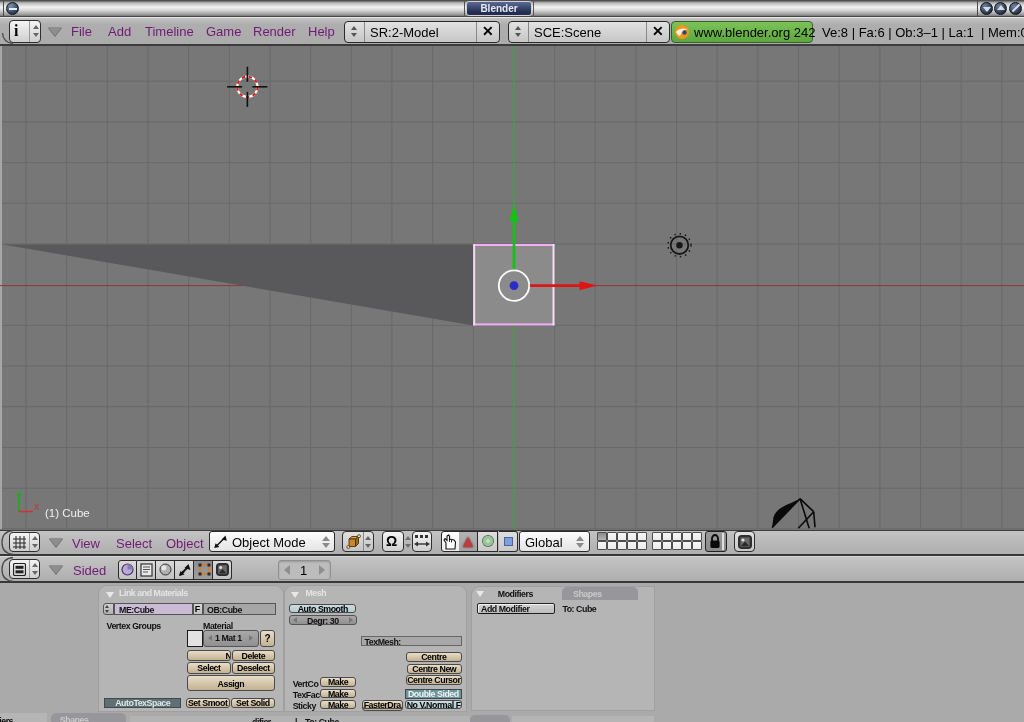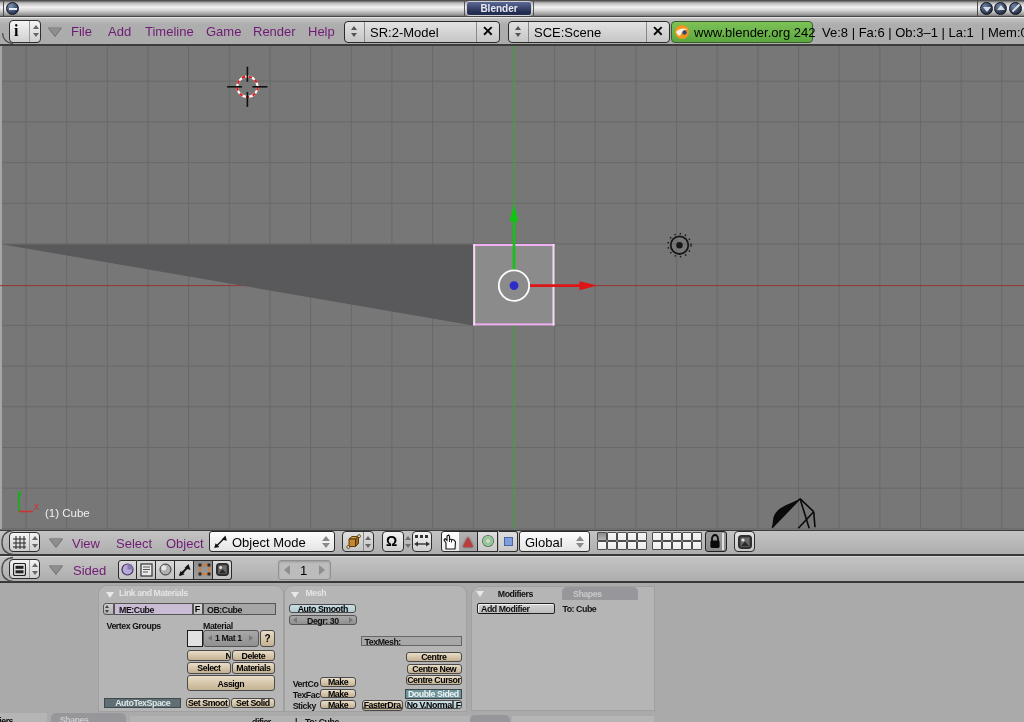--- a/index.html
+++ b/index.html
@@ -358,21 +358,21 @@
 <div class="abs" style="left:186.6px;top:629.9px;width:16.3px;height:17.3px;border:1.5px solid #1a1a1a;background:#e2e2e2;"></div>
 <div class="numf" style="left:203.3px;top:629.9px;width:55.9px;height:17.3px;"></div>
 <div class="spin" style="left:208px;top:635px;border-top:3.5px solid transparent;border-bottom:3.5px solid transparent;border-right:4.5px solid #777;"></div>
 <div class="spin" style="left:249px;top:635px;border-top:3.5px solid transparent;border-bottom:3.5px solid transparent;border-left:4.5px solid #777;"></div>
 <div class="lbl" style="left:215px;top:633px;">1 Mat 1</div>
 <div class="tan" style="left:259.5px;top:629.9px;width:15.7px;height:17.3px;line-height:16px;font-size:10px;">?</div>
 
 <div class="tan" style="left:186.6px;top:649.5px;width:44.6px;height:11.2px;line-height:10px;padding-left:38px;">New</div>
 <div class="tan" style="left:231.6px;top:649.5px;width:43.6px;height:11.2px;line-height:10px;">Delete</div>
 <div class="tan" style="left:186.6px;top:661.8px;width:44.6px;height:11.8px;line-height:11px;">Select</div>
-<div class="tan" style="left:231.6px;top:661.8px;width:43.6px;height:11.8px;line-height:11px;">Materials</div>
+<div class="tan" style="left:231.6px;top:661.8px;width:43.6px;height:11.8px;line-height:11px;">Deselect</div>
 <div class="tan" style="left:186.6px;top:674.6px;width:88.6px;height:16.8px;line-height:16px;">Assign</div>
 
 <div class="abs" style="left:104.2px;top:697.8px;width:77px;height:10.5px;border:1px solid #3e4a4e;background:#5f6f73;white-space:nowrap;color:#dfe8e8;font-size:8.8px;font-weight:bold;letter-spacing:-0.45px;text-align:center;line-height:9px;">AutoTexSpace</div>
 <div class="tan" style="left:185.6px;top:697.8px;width:44.2px;height:10.5px;line-height:9.5px;">Set Smoot</div>
 <div class="tan" style="left:230.6px;top:697.8px;width:44.6px;height:10.5px;line-height:9.5px;">Set Solid</div>
 
 <div class="abs" style="left:284.9px;top:585.5px;width:181.6px;height:125px;background:#b5b5b5;border-radius:8px 8px 0 0;box-shadow:0 0 0 1px #a0a0a0;"></div>
 <div class="abs" style="left:290.7px;top:591.5px;width:0;height:0;border-left:4.5px solid transparent;border-right:4.5px solid transparent;border-top:6px solid #e8e8e8;"></div>
 <div class="panhead" style="left:305.4px;top:588px;">Mesh</div>
 <div class="cyan" style="left:289.4px;top:603.5px;width:66.8px;height:9.8px;line-height:9px;">Auto Smooth</div>

